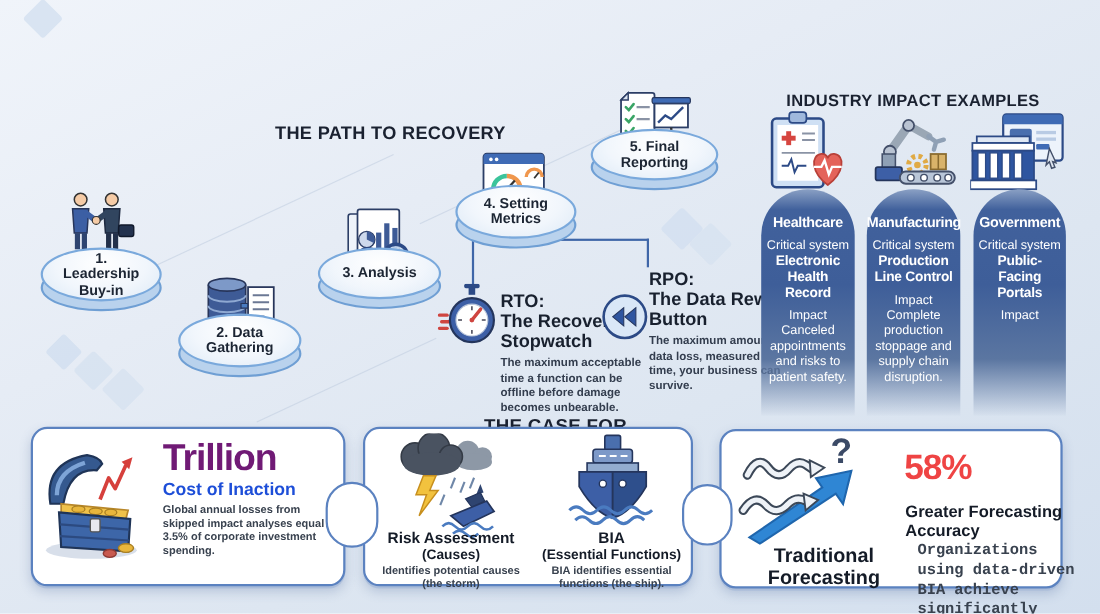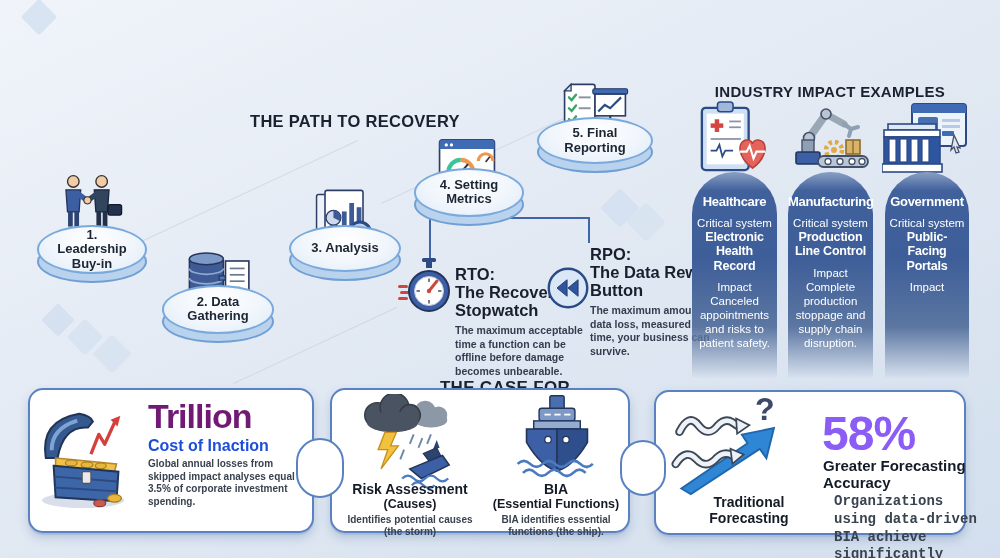--- a/index.html
+++ b/index.html
@@ -54,24 +54,24 @@
   .cost-amount { font-size:42px; font-weight:800; color:#3a5fae; letter-spacing:-1.5px; line-height:.95; }
   .cost-unit { font-size:34px; font-weight:800; color:#701a75; letter-spacing:-1px; line-height:1; margin-top:1px; }
   .cost-label { font-size:16px; font-weight:800; color:#1d4ed8; margin-top:4px; }
   .cost-body { font-size:10px; font-weight:600; color:#39424f; line-height:1.25; margin-top:3px; }
 
   .cmp-col { position:absolute; width:142px; text-align:center; }
   .cmp-title { font-size:14px; font-weight:800; color:#141b27; line-height:1.1; }
   .cmp-sub { font-size:12.5px; font-weight:800; color:#141b27; line-height:1.15; }
   .cmp-body { font-size:10px; font-weight:600; color:#39424f; line-height:1.25; margin-top:2px; }
 
-  .fc-value { position:absolute; left:166px; top:14px; font-size:48px; font-weight:800; color:#8b5cf6; letter-spacing:-1px; }
+  .fc-value { position:absolute; left:166px; top:14px; font-size:32px; font-weight:800; color:#ef4444; letter-spacing:-1px; }
   .fc-label { position:absolute; left:167px; top:66px; width:145px; font-size:15px; font-weight:800; color:#141b27; line-height:1.12; }
   .fc-body { position:absolute; left:178px; top:101px; width:143px; font-size:14px; font-weight:600; color:#39424f; line-height:1.27;font-family:Liberation Mono, monospace; }
-  .fc-trad { position:absolute; left:28px; top:103px; width:130px; text-align:center; font-size:14px; font-weight:800; color:#141b27; line-height:1.12; }
+  .fc-trad { position:absolute; left:28px; top:103px; width:130px; text-align:center; font-size:18px; font-weight:800; color:#141b27; line-height:1.12; }
 </style>
 </head>
 <body>
 
 <div class="canvas">
 
   <div class="deco-diamond" style="left:26px; top:4px; width:26px; height:26px;"></div>
   <div class="deco-diamond" style="left:46px; top:308px; width:24px; height:24px;"></div>
   <div class="deco-diamond" style="left:72px; top:324px; width:26px; height:26px; opacity:.5;"></div>
   <div class="deco-diamond" style="left:98px; top:340px; width:28px; height:28px; opacity:.45;"></div>

